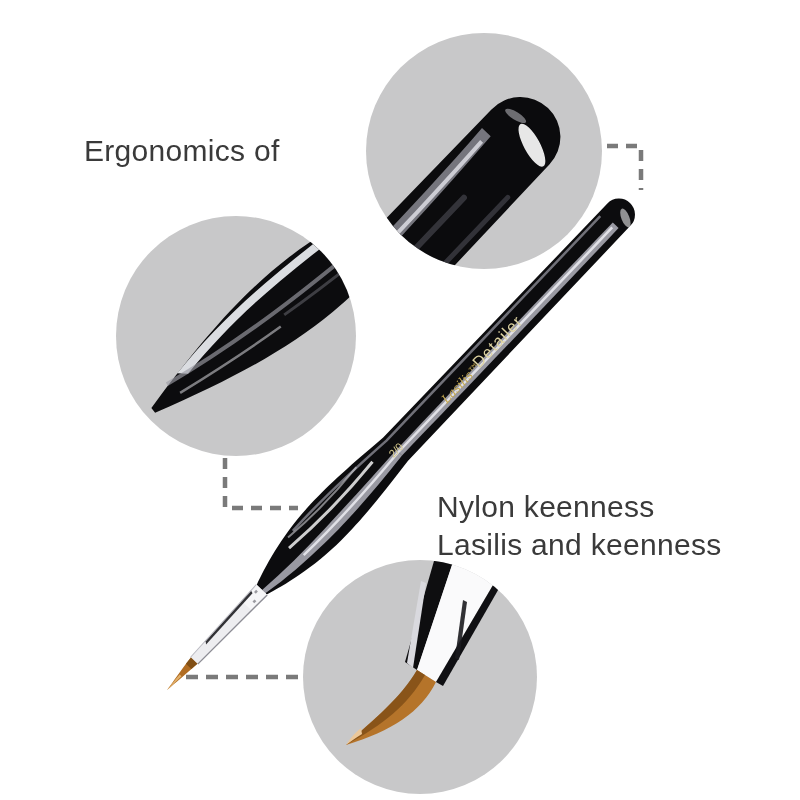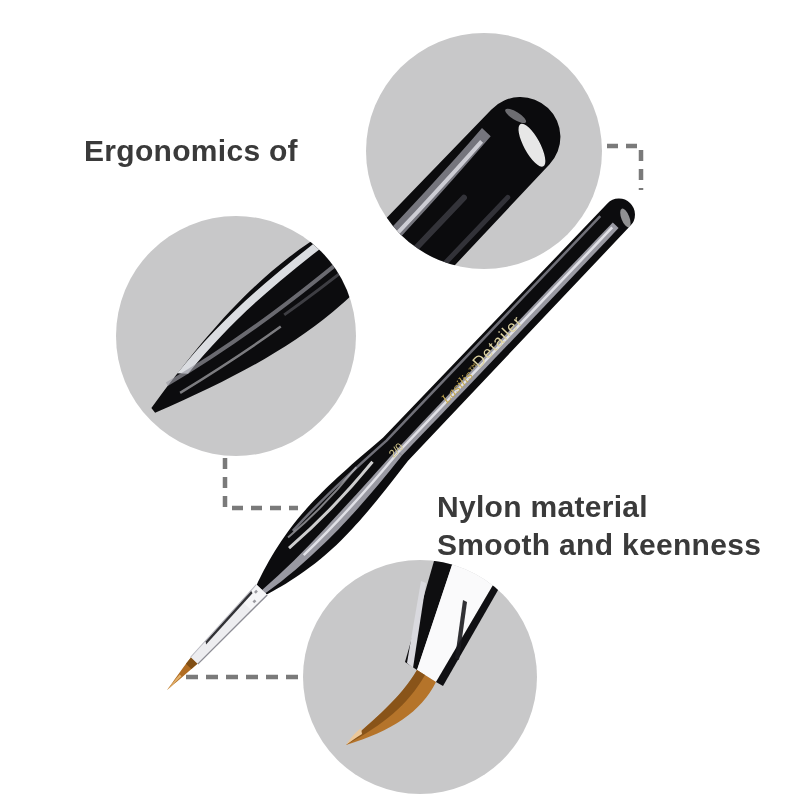--- a/index.html
+++ b/index.html
@@ -3,21 +3,21 @@
 <meta charset="utf-8">
 <style>
   html,body{margin:0;padding:0;background:#ffffff;}
   .stage{
     position:relative;width:800px;height:800px;background:#ffffff;overflow:hidden;
     font-family:"Liberation Sans",sans-serif;
   }
   .scene-svg{position:absolute;left:0;top:0;}
   .label{
     position:absolute;color:#3a3a3a;font-size:30px;line-height:38px;
-    font-weight:700;letter-spacing:.3px;white-space:nowrap;
+    font-weight:400;letter-spacing:.3px;white-space:nowrap;
   }
   .label-ergonomics{left:84px;top:132px;}
   .label-nylon{left:437px;top:488px;}
 </style>
 </head>
 <body>
 
 <div class="stage">
 
   <svg class="scene-svg" width="800" height="800" viewBox="0 0 800 800">
@@ -109,17 +109,17 @@
 
     <polyline points="607,146 641,146 641,190" fill="none" stroke="#7a7a7a" stroke-width="4.5" stroke-dasharray="11 8"></polyline>
     <polyline points="225,458 225,508 298,508" fill="none" stroke="#7a7a7a" stroke-width="4.5" stroke-dasharray="11 8"></polyline>
     <line x1="186" y1="677" x2="303" y2="677" stroke="#7a7a7a" stroke-width="4.5" stroke-dasharray="12 8"></line>
   </svg>
 
   <div class="label label-ergonomics">
     <div>Ergonomics of</div>
   </div>
   <div class="label label-nylon">
-    <div>Nylon material</div>
-    <div>Smooth and keenness</div>
+    <div>Nylon keenness</div>
+    <div>Lasilis and keenness</div>
   </div>
 
 </div>
 
 </body></html>

